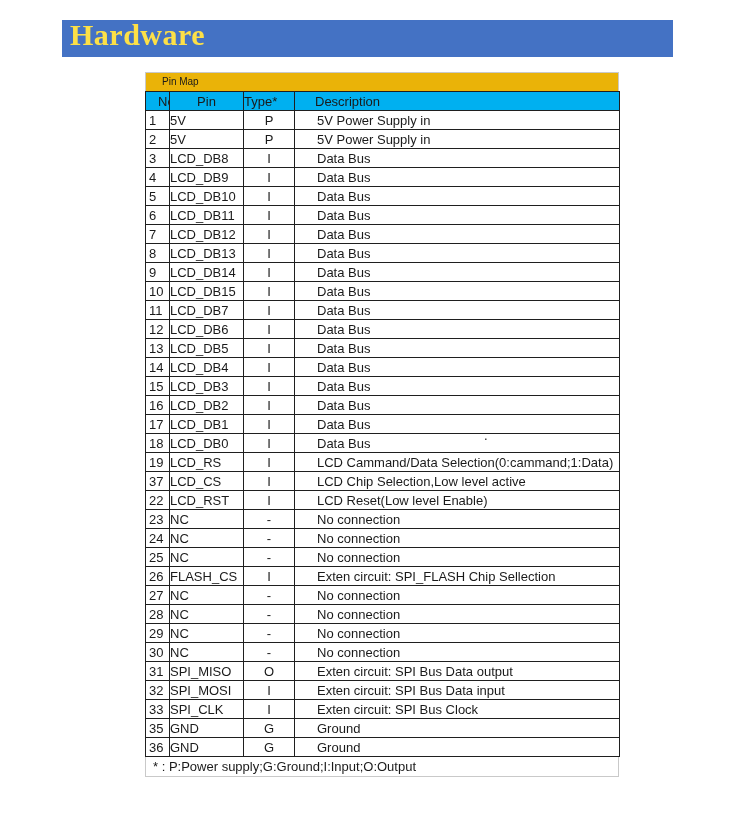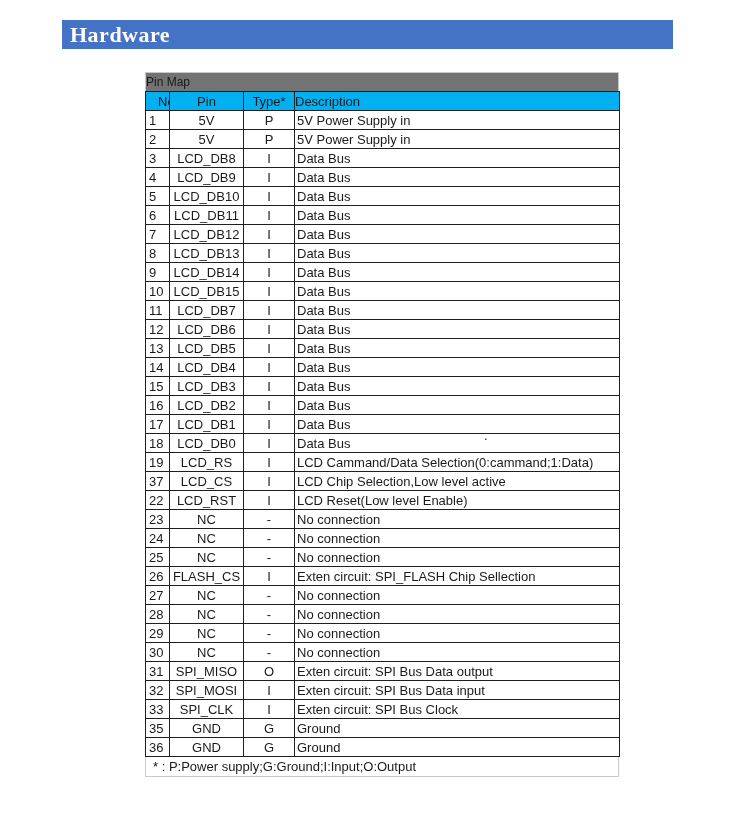--- a/index.html
+++ b/index.html
@@ -15,43 +15,43 @@
   }
   .page {
     position: relative;
     width: 750px; height: 838px;
     background: #ffffff;
     overflow: hidden;
   }
   .title-bar {
     position: absolute;
     left: 62px; top: 20px;
-    width: 611px; height: 29px;
+    width: 611px; height: 37px;
     background: var(--accent-blue);
-    color: #ffffff;
+    color: #fde047;
     font-family: "Liberation Serif", "DejaVu Serif", serif;
     font-weight: bold;
-    font-size: 22px;
+    font-size: 30px;
     line-height: 29px;
     padding-left: 8px;
     letter-spacing: 0.5px;
   }
   .table-block {
     position: absolute;
     left: 145px; top: 72px;
     width: 474px;
   }
   .pinmap-title {
     border: 1px solid #c9c9c9;
     border-bottom: none;
     height: 19px;
     line-height: 18px;
-    font-size: 12px;
-    padding-left: 0;
-    background: #737373;
+    font-size: 10px;
+    padding-left: 16px;
+    background: #eab308;
   }
   table.pin-table {
     width: 100%;
     border-collapse: collapse;
     table-layout: fixed;
     font-size: 13px;
   }
   table.pin-table col.c-no   { width: 24px; }
   table.pin-table col.c-pin  { width: 74px; }
   table.pin-table col.c-type { width: 51px; }
@@ -60,26 +60,26 @@
     border: 1px solid #1f1f1f;
     height: 19px;
     line-height: 17px;
     font-weight: normal;
     overflow: hidden;
     white-space: nowrap;
   }
   table.pin-table thead th { background: var(--header-cyan); }
   th.col-no   { text-align: left;  padding-left: 12px; }
   th.col-pin  { text-align: center; }
-  th.col-type { text-align: center; }
-  th.col-desc { text-align: left;  padding-left: 0; }
+  th.col-type { text-align: left; }
+  th.col-desc { text-align: left;  padding-left: 20px; }
   td.col-no   { text-align: left;  padding-left: 3px; }
-  td.col-pin  { text-align: center; }
+  td.col-pin  { text-align: left; }
   td.col-type { text-align: center; }
-  td.col-desc { text-align: left;  padding-left: 2px; }
+  td.col-desc { text-align: left;  padding-left: 22px; }
   .footnote {
     border: 1px solid #c9c9c9;
     border-top: none;
     height: 20px;
     line-height: 19px;
     font-size: 13px;
     padding-left: 7px;
     background: #ffffff;
   }
   .stray-dot {

